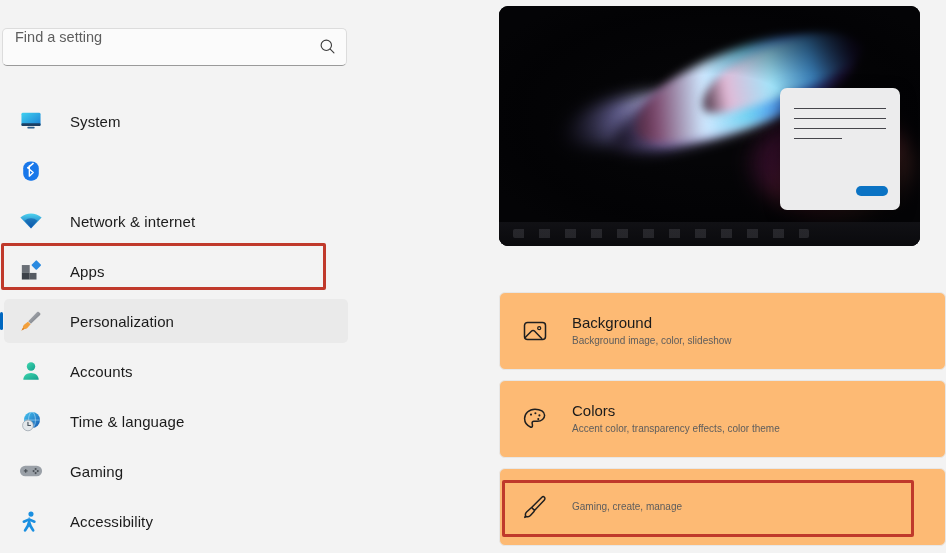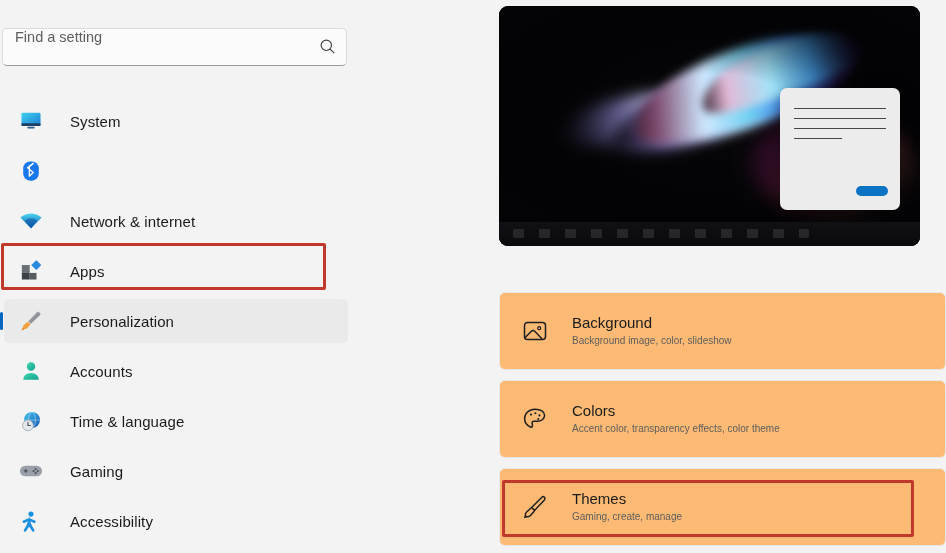--- a/index.html
+++ b/index.html
@@ -401,21 +401,20 @@
       </div>
 
       <div class="card">
         <span class="card-icon">
           <svg width="26" height="26" viewBox="0 0 26 26" fill="none">
             <path d="M22.4 3.2c-.7-.7-1.8-.7-2.5 0L9.6 13.5l2.9 2.9L22.4 5.9c.7-.7.7-2 0-2.7z" stroke="#1f1f1f" stroke-width="1.5" stroke-linejoin="round"></path>
             <path d="M9.3 13.8L4.6 18c-1.1 1-1.4 2.4-1 3.5l-.8 1.9 2-.8c1.1.4 2.6.1 3.6-1l4.1-4.6" stroke="#1f1f1f" stroke-width="1.5" stroke-linejoin="round"></path>
           </svg>
         </span>
         <span class="card-text">
-          <span class="card-title" style="display:block">Themes</span>
           <span class="card-sub" style="display:block">Gaming, create, manage</span>
         </span>
       </div>
 
     </div>
   </div>
 
   <div class="annot" id="annot-personalization"></div>
   <div class="annot" id="annot-themes"></div>
 

